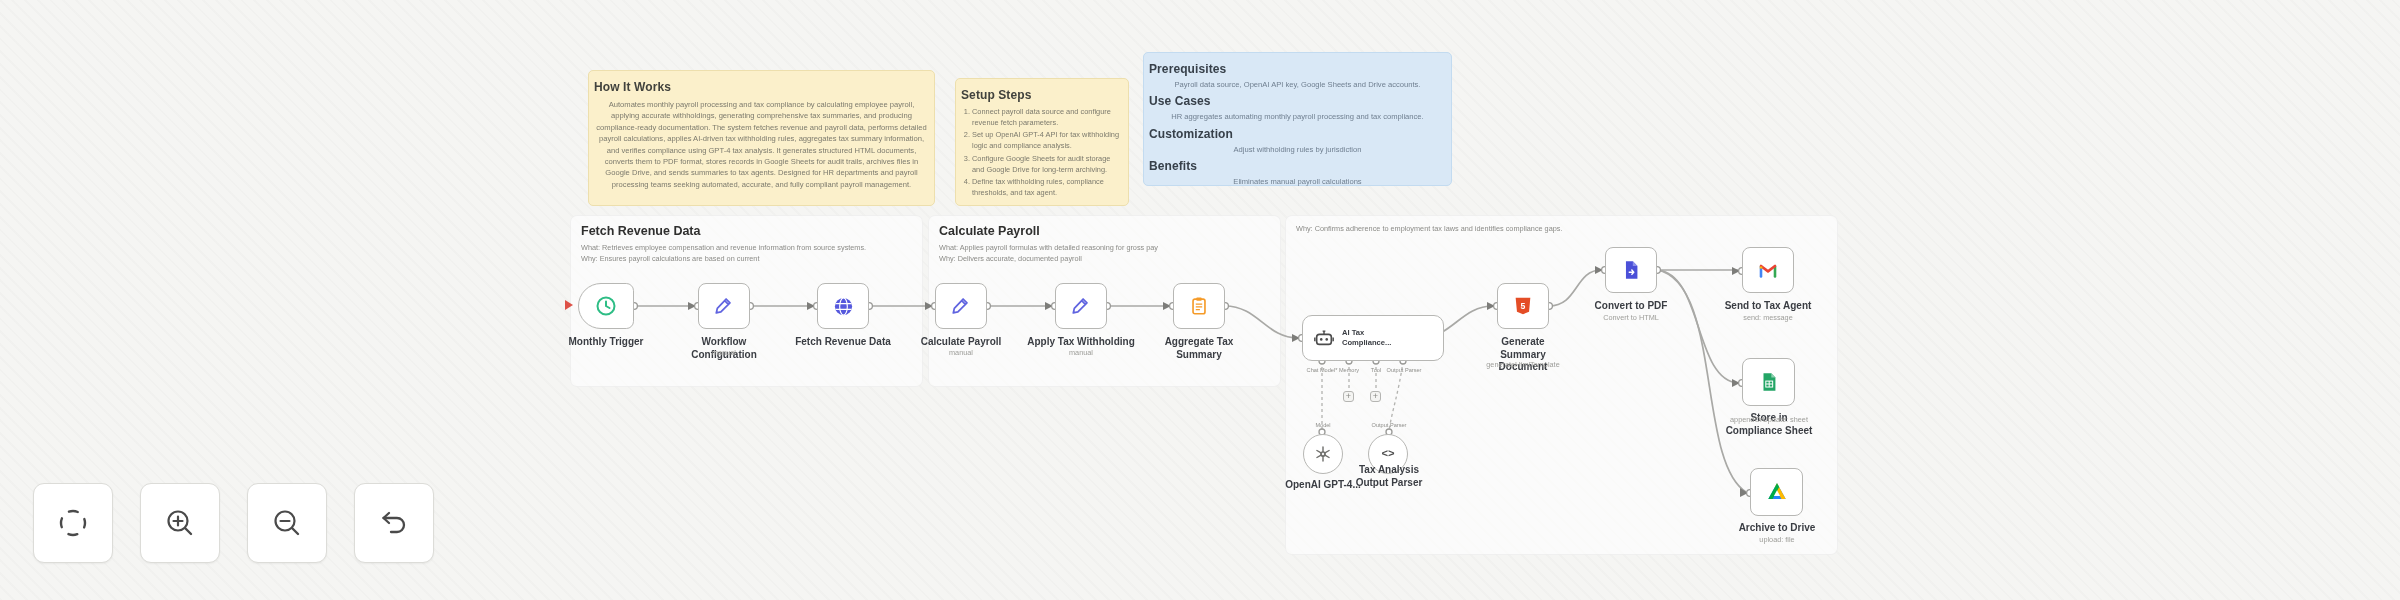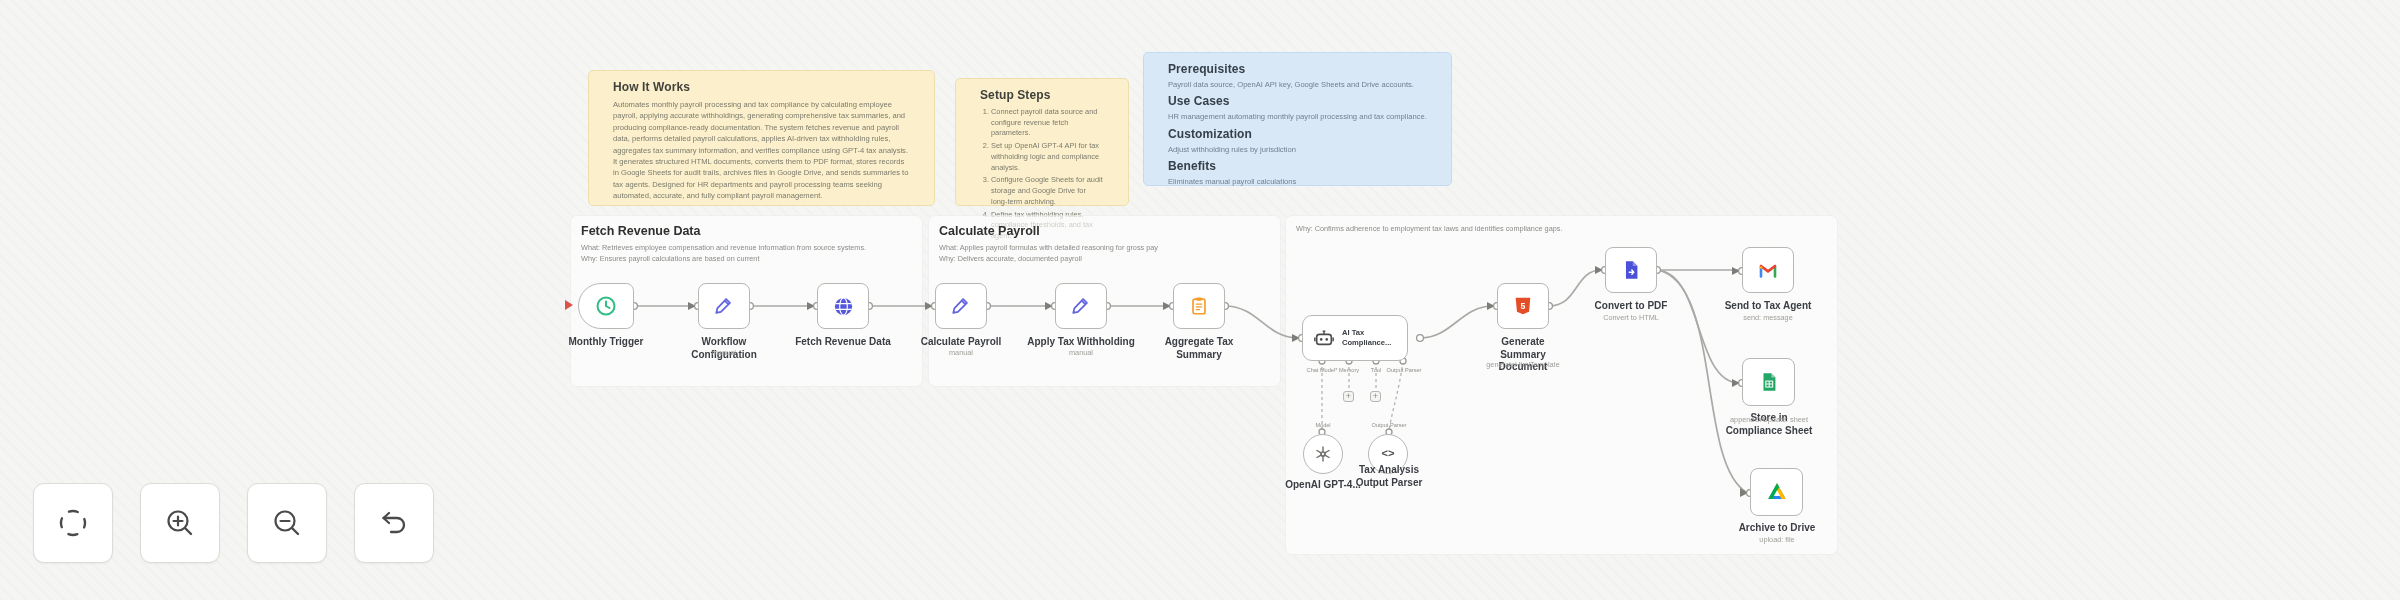--- a/index.html
+++ b/index.html
@@ -9,25 +9,25 @@
     background:#f5f5f3;
     position:relative; overflow:hidden;
   }
   #canvas {
     position:absolute; inset:0;
     background:
       repeating-linear-gradient(45deg, rgba(0,0,0,0.014) 0 2px, transparent 2px 9px),
       #f5f5f3;
   }
   
-  .note { position:absolute; border-radius:5px; padding:9px 24px; z-index:0; }
+  .note { position:absolute; border-radius:5px; padding:9px 5px; z-index:0; }
   .note-yellow { background:#fbf0cb; border:1px solid #eddfad; }
   .note-blue   { background:#d9e8f6; border:1px solid #c3dbf0; }
   .note h3 { font-size:12px; font-weight:bold; color:#41423d; margin-bottom:5px; letter-spacing:.1px; }
-  .note .body { font-size:7.6px; line-height:1.5; color:#7c7a6d; }
+  .note .body { font-size:7.6px; line-height:1.5; color:#7c7a6d;text-align:center; }
   .note-blue .body { color:#6f7f90; margin-bottom:4px; }
   .note-blue h3 { margin-bottom:3px; margin-top:2px; color:#37404a; }
   #note-how { left:588px; top:70px; width:347px; height:136px; }
   #note-setup { left:955px; top:78px; width:174px; height:128px; }
   #note-info { left:1143px; top:52px; width:309px; height:134px; }
   #note-setup ol { margin-left:11px; }
   #note-setup li { font-size:7.4px; line-height:1.45; color:#7c7a6d; margin-bottom:2px; }
   
   .panel { position:absolute; background:rgba(255,255,255,0.62); border:1px solid rgba(0,0,0,0.045); border-radius:7px; z-index:0; padding:8px 10px; }
   #panel-fetch { left:570px; top:215px; width:353px; height:172px; }
@@ -46,21 +46,21 @@
   .port-label { position:absolute; font-size:5.6px; color:#8e8e8a; z-index:2; text-align:center; }
   .conn-label { position:absolute; font-size:5.6px; color:#8e8e8a; z-index:2; text-align:center; white-space:nowrap; }
   .plus-btn { position:absolute; width:11px; height:11px; border:1px solid #b5b5b2; border-radius:3px; background:#f4f4f2;
               color:#8a8a86; font-size:9px; line-height:9px; text-align:center; z-index:2; }
   #node-trigger { left:578px; top:283px; width:56px; height:46px; border-radius:24px 8px 8px 24px; }
   #node-wc   { left:698px;  top:283px; }
   #node-frd  { left:817px;  top:283px; }
   #node-cp   { left:935px;  top:283px; }
   #node-atw  { left:1055px; top:283px; }
   #node-ats  { left:1173px; top:283px; }
-  #node-ai   { left:1302px; top:315px; width:106px; height:46px; border-radius:10px; justify-content:flex-start; padding-left:10px; gap:7px; }
+  #node-ai   { left:1302px; top:315px; width:142px; height:46px; border-radius:10px; justify-content:flex-start; padding-left:10px; gap:7px; }
   #node-ai .ai-label { font-size:7.6px; font-weight:bold; color:#3a3d43; width:56px; line-height:1.3; }
   #node-gsd  { left:1497px; top:283px; }
   #node-ctp  { left:1605px; top:247px; }
   #node-stta { left:1742px; top:247px; }
   #node-scs  { left:1742px; top:358px; width:53px; height:48px; }
   #node-atd  { left:1750px; top:468px; width:53px; height:48px; }
   #node-model  { left:1303px; top:434px; }
   #node-parser { left:1368px; top:434px; }
   .code-glyph { font-family:"Liberation Mono", monospace; font-size:11px; font-weight:bold; color:#4c4c4c; }
   
@@ -91,21 +91,21 @@
       <li>Set up OpenAI GPT-4 API for tax withholding logic and compliance analysis.</li>
       <li>Configure Google Sheets for audit storage and Google Drive for long-term archiving.</li>
       <li>Define tax withholding rules, compliance thresholds, and tax agent.</li>
     </ol>
   </div>
 
   <div class="note note-blue" id="note-info">
     <h3 style="margin-top:0;">Prerequisites</h3>
     <div class="body">Payroll data source, OpenAI API key, Google Sheets and Drive accounts.</div>
     <h3>Use Cases</h3>
-    <div class="body">HR management automating monthly payroll processing and tax compliance.</div>
+    <div class="body">HR aggregates automating monthly payroll processing and tax compliance.</div>
     <h3>Customization</h3>
     <div class="body">Adjust withholding rules by jurisdiction</div>
     <h3>Benefits</h3>
     <div class="body">Eliminates manual payroll calculations</div>
   </div>
 
   <div class="panel" id="panel-fetch">
     <h2>Fetch Revenue Data</h2>
     <div class="wline">What: Retrieves employee compensation and revenue information from source systems.</div>
     <div class="wline">Why: Ensures payroll calculations are based on current</div>

